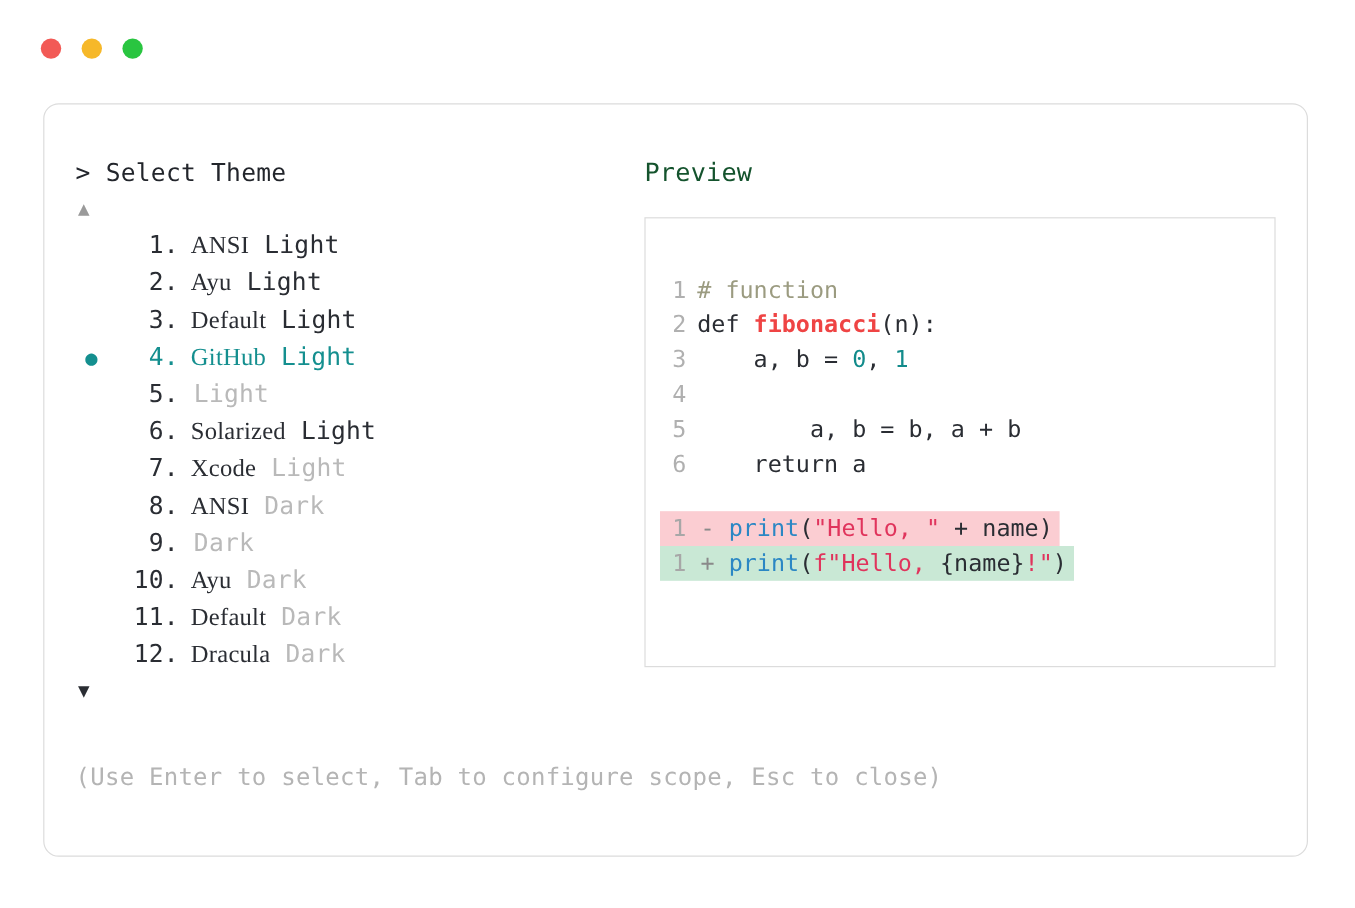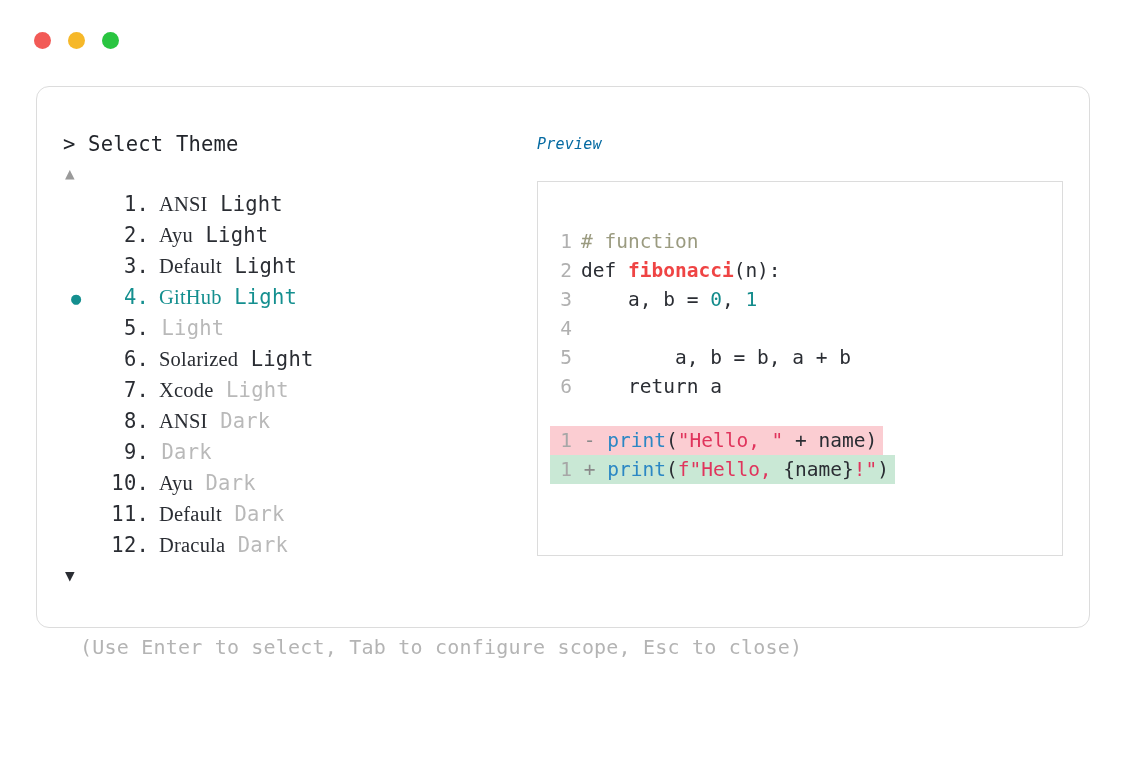--- a/index.html
+++ b/index.html
@@ -33,21 +33,21 @@
   .dot.red    { background: #f25a56; }
   .dot.yellow { background: #f6b829; }
   .dot.green  { background: #29c540; }
 
   
   .card {
     position: absolute;
     left: 36px;
     top: 86px;
     width: 1054px;
-    height: 542px;
+    height: 628px;
     box-sizing: border-box;
     border: 1.5px solid #dcdcdc;
     border-radius: 13px;
     background: #ffffff;
   }
 
   .card-inner {
     position: relative;
     width: 100%;
     height: 100%;
@@ -110,42 +110,41 @@
   .suffix-dim  { color: #b9b9b9; }
   .suffix-dark { color: #2a2d33; }
   .theme-row.selected .num-cell,
   .theme-row.selected .name-cell,
   .theme-row.selected .suffix-dim,
   .theme-row.selected .suffix-dark { color: #148f8f; }
 
   
   .hint {
     position: absolute;
-    left: 43px;
+    left: 26px;
     top: 548px;
     font-size: 20px;
     color: #b4b4b4;
     white-space: pre;
     letter-spacing: 0.2px;
   }
 
   
   .right-col {
     position: absolute;
     left: 500px;
     top: 42px;
     width: 530px;
   }
   .preview-label {
-    font-size: 15px;
-    color: #0369a1;
+    font-size: 21px;
+    color: #14532d;
     line-height: 30px;
     letter-spacing: 0.2px;
     white-space: pre;
-    font-style: italic;
   }
   .code-panel {
     margin-top: 22px;
     width: 526px;
     height: 375px;
     box-sizing: border-box;
     border: 1.5px solid #dcdcdc;
     background: #ffffff;
     position: relative;
     overflow: hidden;

